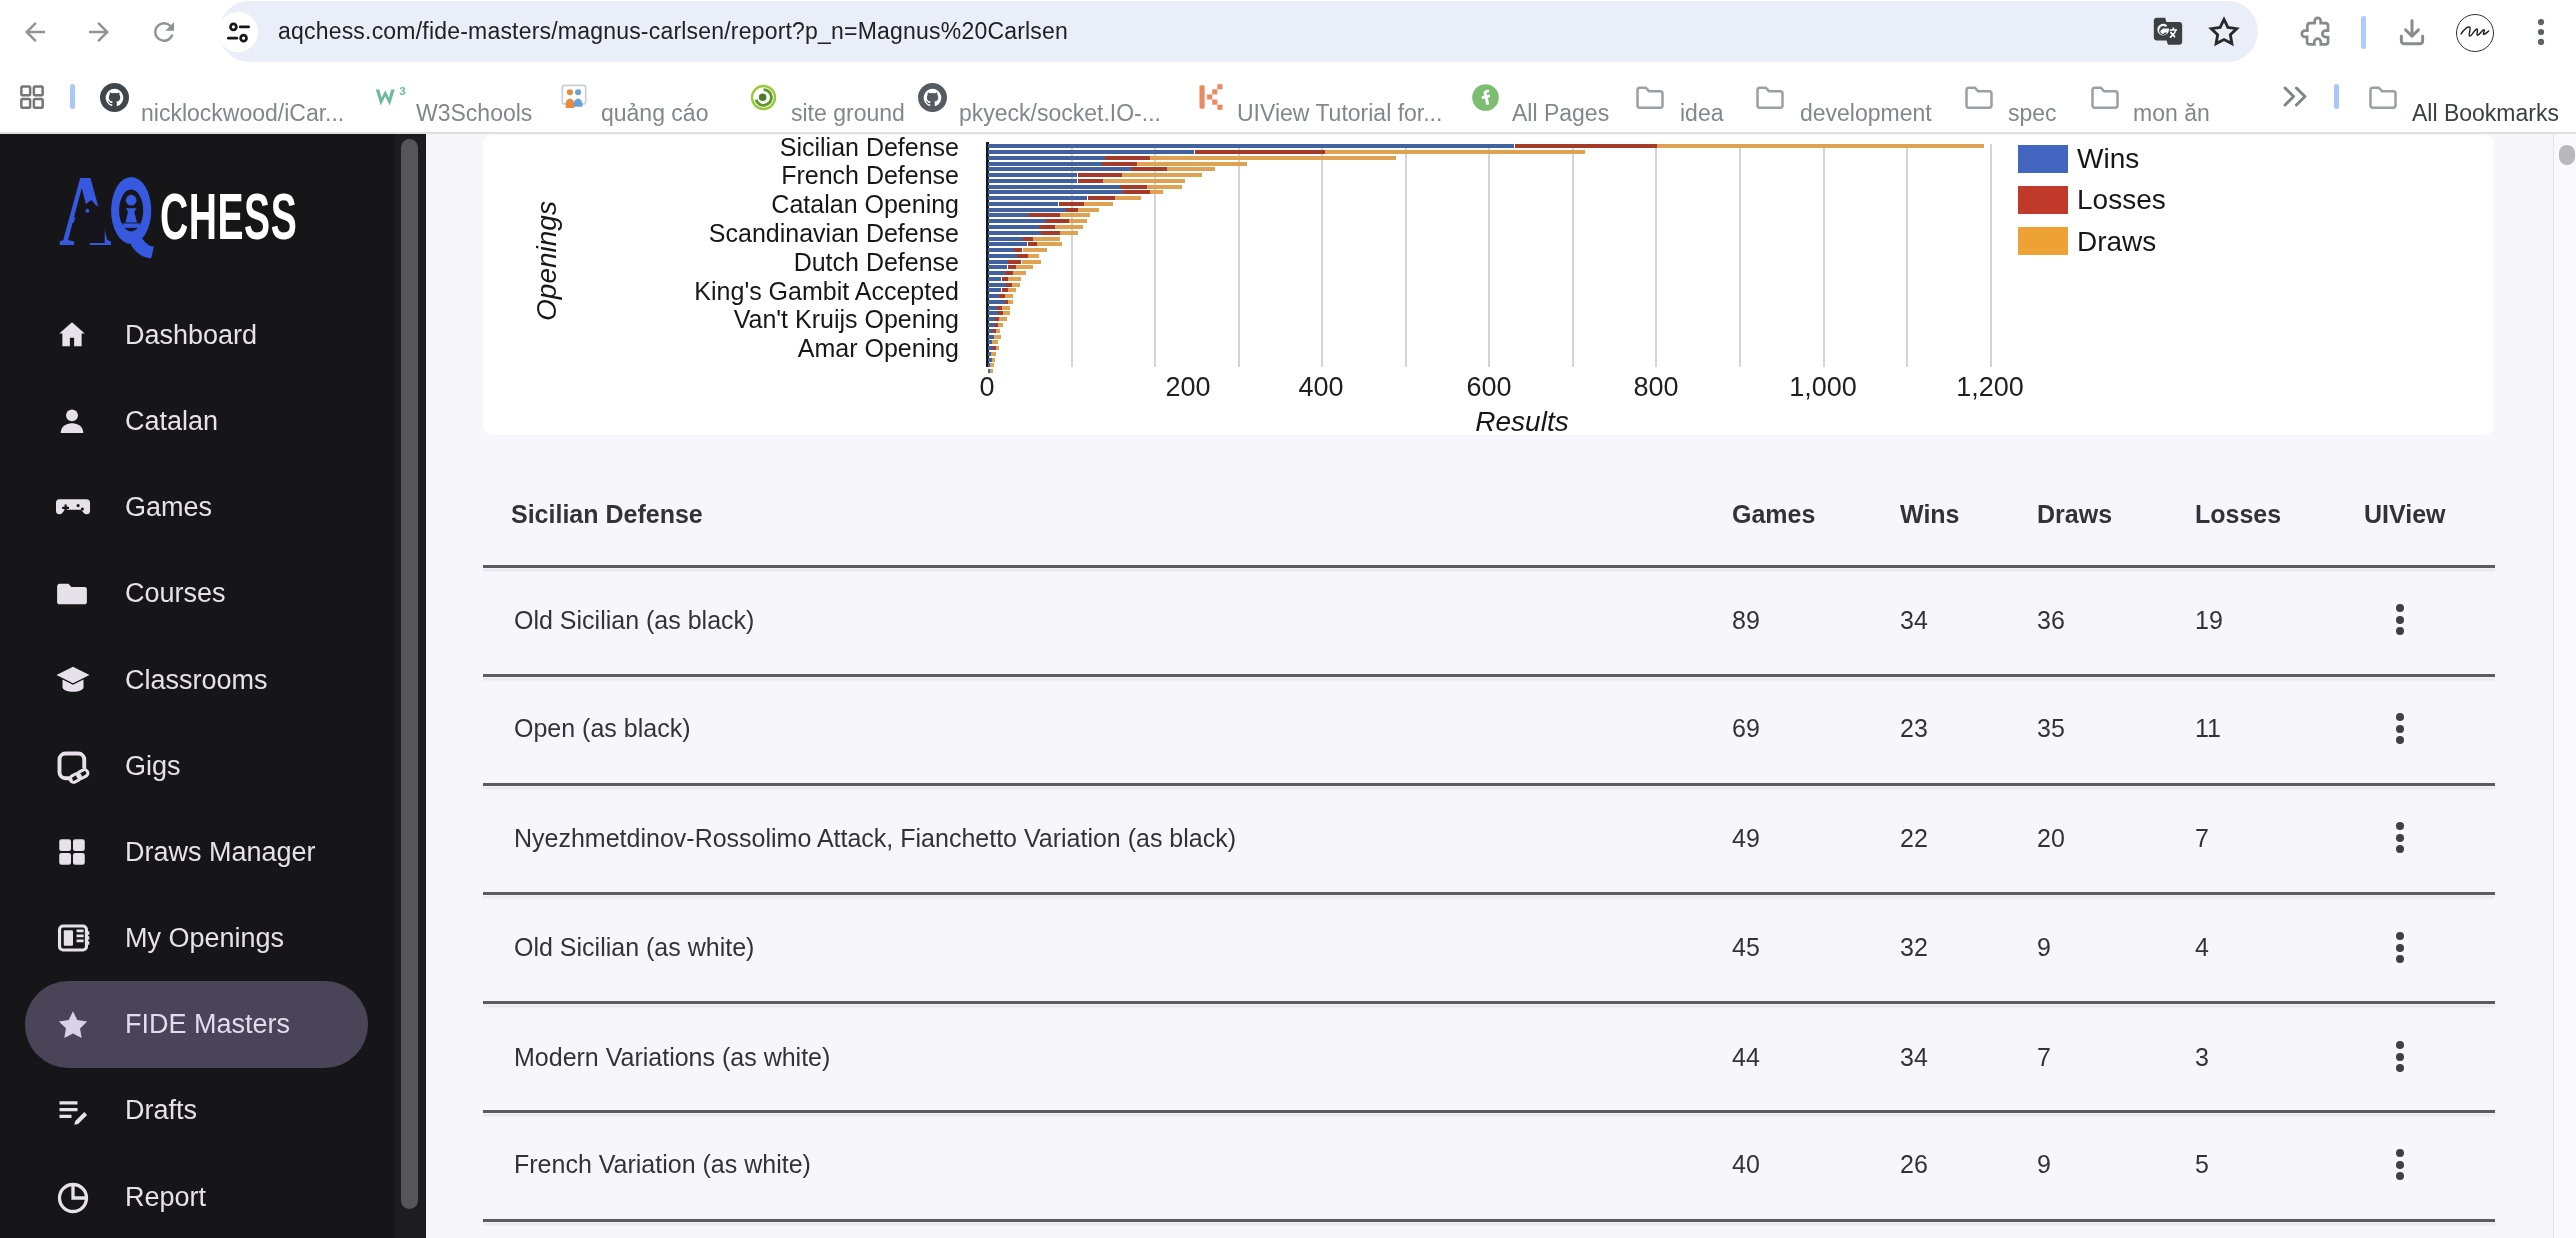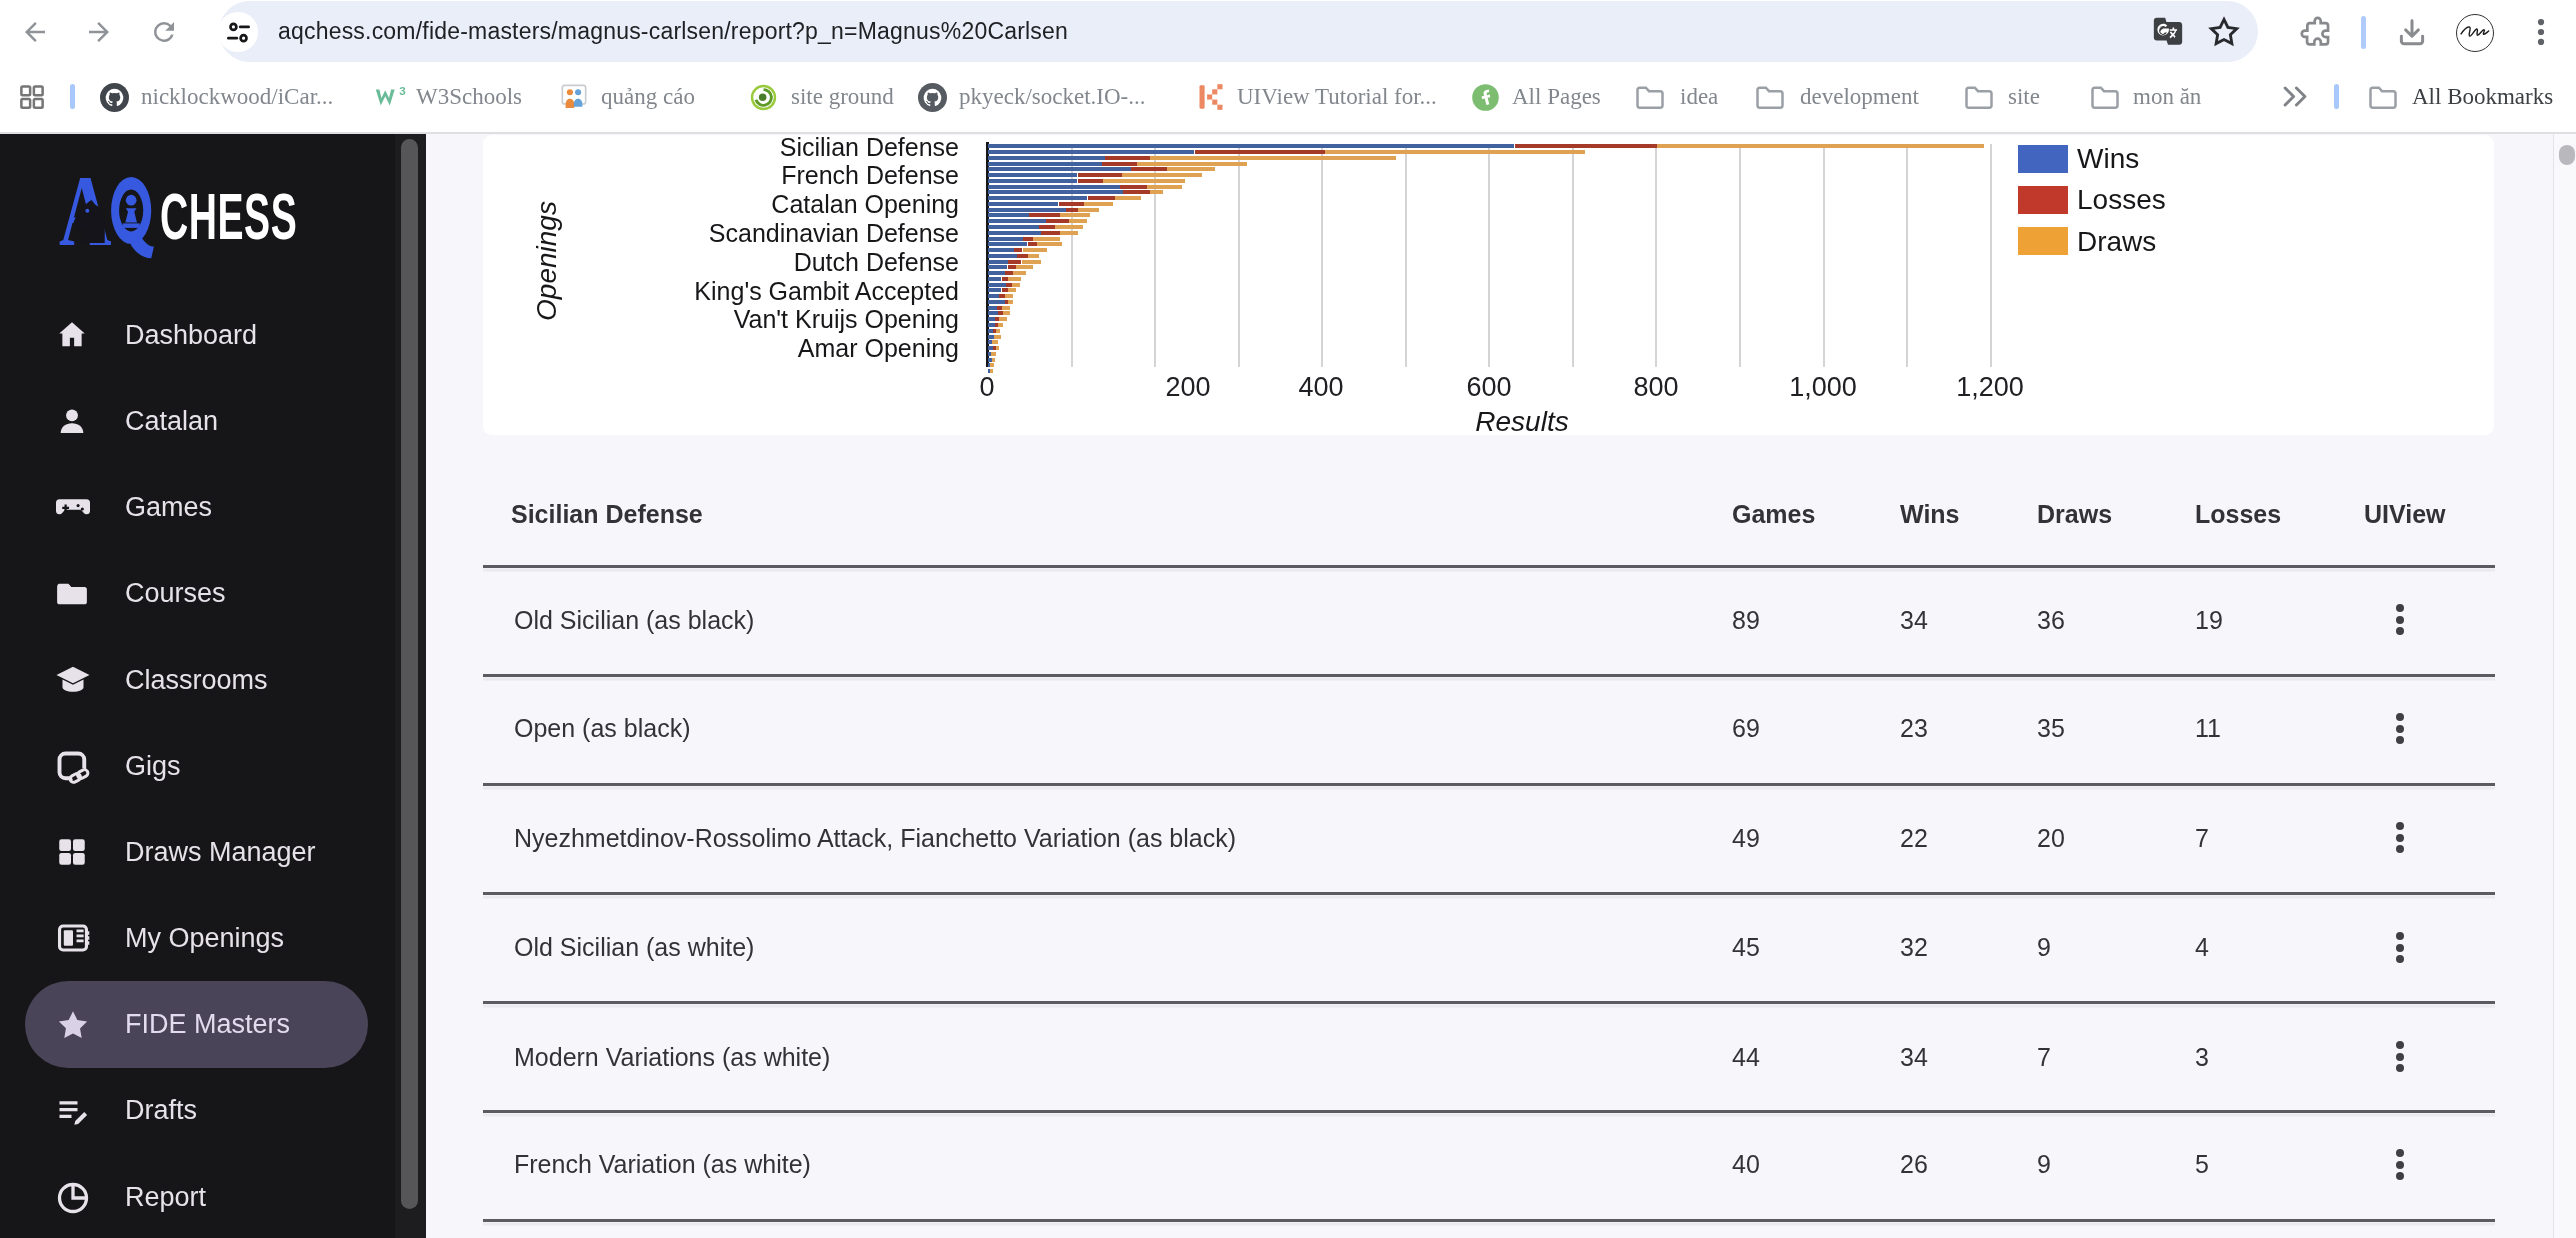--- a/index.html
+++ b/index.html
@@ -11,21 +11,21 @@
   
   #toolbar { position:absolute; left:0; top:0; width:2568px; height:63px; background:#ffffff; }
   #urlpill { position:absolute; left:219px; top:0.9px; width:2039px; height:61px;
     background:#e9eef9; border-radius:30.5px; }
   #tunecircle { position:absolute; left:218px; top:11.7px; width:40px; height:40px;
     background:#fff; border-radius:50%; }
   #urltext { position:absolute; left:278px; top:0px; height:63px; line-height:63px;
     font-size:23px; color:#202124; letter-spacing:0.2px; }
   #bookbar { position:absolute; left:0; top:63px; width:2576px; height:69px; background:#ffffff; }
   #pageborder { position:absolute; left:0; top:132px; width:2576px; height:1.8px; background:#dfdfe2; }
-  .bktext { position:absolute; top:0; height:69px; line-height:67px; font-size:23px; color:#82878d;font-family:Liberation Serif, serif; }
+  .bktext { position:absolute; top:17px; height:69px; line-height:67px; font-size:23px; color:#82878d; }
 
   
   #page { position:absolute; left:0; top:134px; width:2576px; height:1105px; background:#f7f7fb; }
   #sidebar { position:absolute; left:0; top:0; width:395px; height:1105px; background:#161618; }
   #sidetrack { position:absolute; left:395px; top:0; width:30.5px; height:1105px; background:#1d1d20; }
   #sidethumb { position:absolute; left:401px; top:4.5px; width:17px; height:1070px; background:#565658; border-radius:9px; }
   .menuitem { position:absolute; left:0; width:395px; height:86px; color:#e7e2ea; }
   .menuitem .lbl { position:absolute; left:125px; top:0; height:86px; line-height:86px; font-size:27px; }
   .menuitem svg { position:absolute; left:55px; top:26px; }
   #fidepill { position:absolute; left:25px; width:343px; height:87px; background:#4a4458; border-radius:44px; }
@@ -157,21 +157,21 @@
         <path d="M2 16.5V3.8C2 2.8 2.8 2 3.8 2h4.9l2.5 2.8h8.9c1 0 1.9.8 1.9 1.8v9.9c0 1-.9 1.5-1.9 1.5H3.8c-1 0-1.8-.5-1.8-1.5z"></path>
       </svg>
     <div class="bktext" style="left:1680px">idea</div>
     <svg class="abs" style="left:1755px;top:21.5px" width="30" height="24" viewBox="0 0 24 19" fill="none" stroke="#9aa0a6" stroke-width="2">
         <path d="M2 16.5V3.8C2 2.8 2.8 2 3.8 2h4.9l2.5 2.8h8.9c1 0 1.9.8 1.9 1.8v9.9c0 1-.9 1.5-1.9 1.5H3.8c-1 0-1.8-.5-1.8-1.5z"></path>
       </svg>
     <div class="bktext" style="left:1800px">development</div>
     <svg class="abs" style="left:1964px;top:21.5px" width="30" height="24" viewBox="0 0 24 19" fill="none" stroke="#9aa0a6" stroke-width="2">
         <path d="M2 16.5V3.8C2 2.8 2.8 2 3.8 2h4.9l2.5 2.8h8.9c1 0 1.9.8 1.9 1.8v9.9c0 1-.9 1.5-1.9 1.5H3.8c-1 0-1.8-.5-1.8-1.5z"></path>
       </svg>
-    <div class="bktext" style="left:2008px">site</div>
+    <div class="bktext" style="left:2008px">spec</div>
     <svg class="abs" style="left:2090px;top:21.5px" width="30" height="24" viewBox="0 0 24 19" fill="none" stroke="#9aa0a6" stroke-width="2">
         <path d="M2 16.5V3.8C2 2.8 2.8 2 3.8 2h4.9l2.5 2.8h8.9c1 0 1.9.8 1.9 1.8v9.9c0 1-.9 1.5-1.9 1.5H3.8c-1 0-1.8-.5-1.8-1.5z"></path>
       </svg>
     <div class="bktext" style="left:2133px">mon ăn</div>
     <svg class="abs" style="left:2278px;top:22.4px" width="34" height="23" viewBox="0 0 24 16" fill="none" stroke="#808489" stroke-width="2.1" stroke-linecap="round" stroke-linejoin="round">
         <path d="M5 2l6 6-6 6M13 2l6 6-6 6"></path>
       </svg>
     <div class="abs" style="left:2334px;top:20.6px;width:4.5px;height:25px;border-radius:2.7px;background:#a8c7fa"></div>
     <svg class="abs" style="left:2368px;top:21.5px" width="30" height="24" viewBox="0 0 24 19" fill="none" stroke="#9aa0a6" stroke-width="2">
         <path d="M2 16.5V3.8C2 2.8 2.8 2 3.8 2h4.9l2.5 2.8h8.9c1 0 1.9.8 1.9 1.8v9.9c0 1-.9 1.5-1.9 1.5H3.8c-1 0-1.8-.5-1.8-1.5z"></path>

